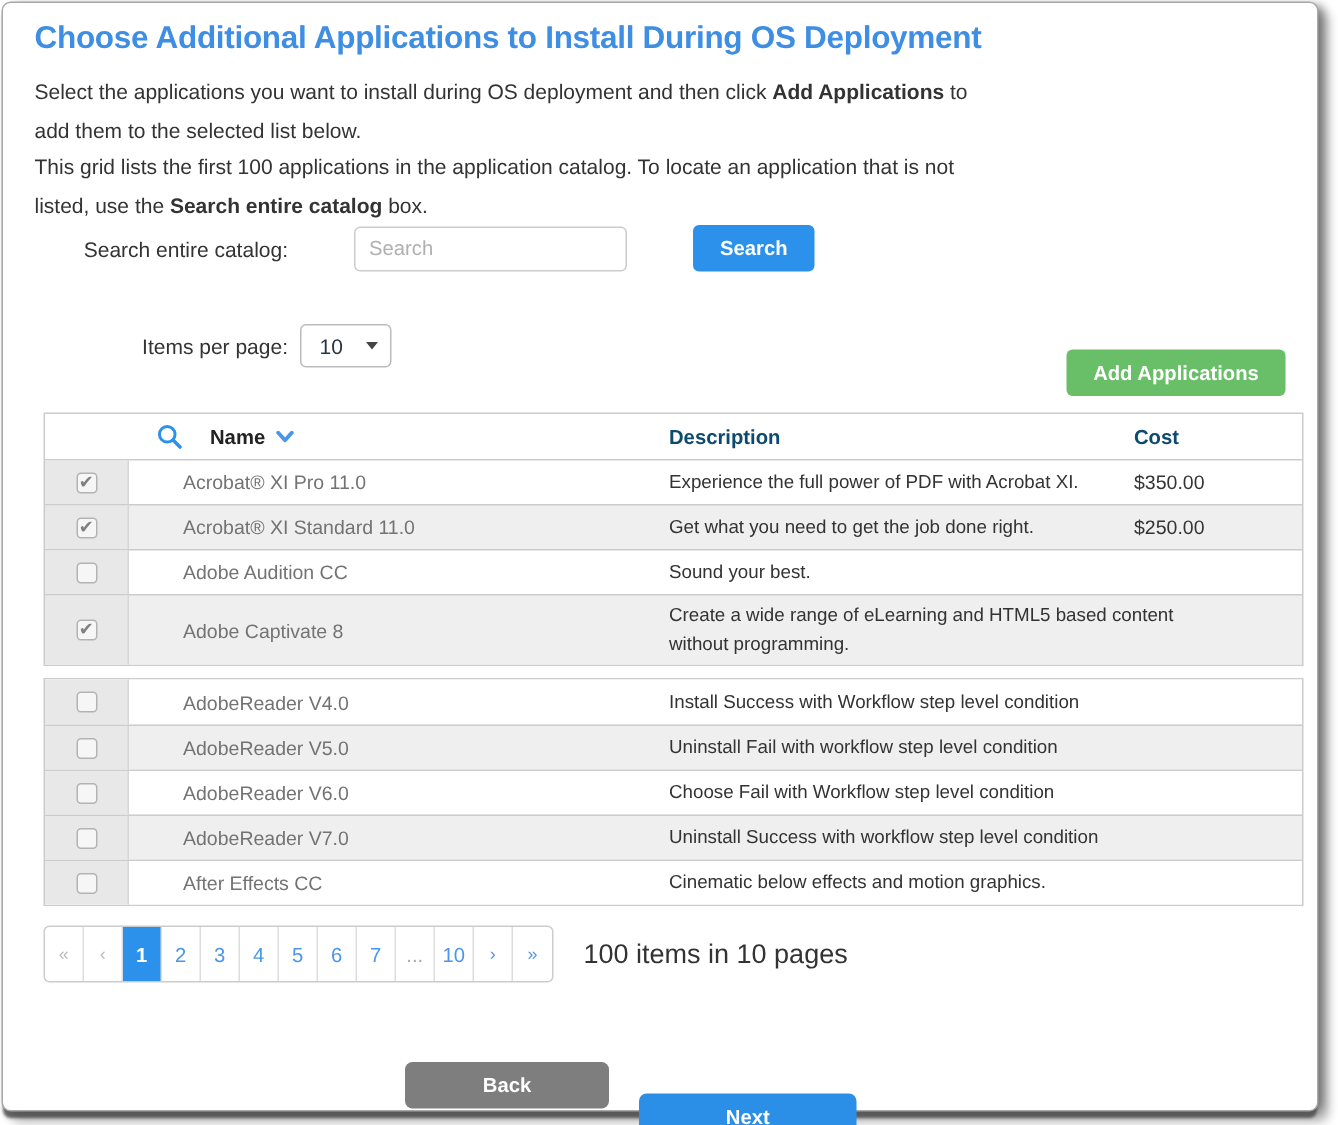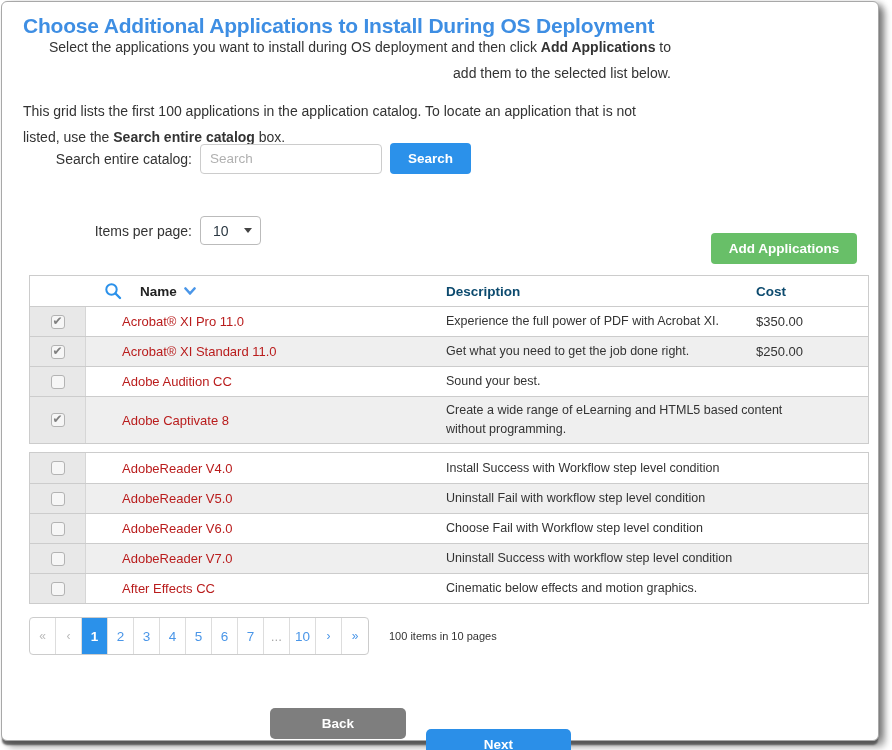--- a/index.html
+++ b/index.html
@@ -7,26 +7,26 @@
 
   .window {
     position:absolute; left:1px; top:1px; width:878px; height:740px;
     background:#fff; border:1px solid #a8a8a8; border-radius:6px;
     box-shadow: 0 5px 2px -1px rgba(75,75,75,0.85), 6px 6px 7px rgba(0,0,0,0.35), 5px 0 6px -2px rgba(0,0,0,0.30);
   }
 
   .page-title { position:absolute; left:21px; top:12px; font-size:21px; font-weight:700; color:#3e8ee3; letter-spacing:-0.2px; }
 
   .intro { position:absolute; left:21px; width:648px; font-size:14px; line-height:26px; color:#333; }
-  .intro-1 { top:32px;text-align:right; }
+  .intro-1 { top:46px; }
   .intro-2 { top:96px; }
   .intro b { font-weight:700; }
 
   .form-row { position:absolute; left:20px; display:flex; align-items:center; }
-  .row-search { top:141px; }
+  .row-search { top:148px;gap:36px; }
   .row-items { top:214px; }
   .form-label { width:178px; text-align:right; font-size:14px; color:#333; padding-right:8px; }
   .search-input {
     width:182px; height:30px; border:1px solid #ccc; border-radius:4px;
     font-family:"Liberation Sans", sans-serif; font-size:13.5px; padding:0 9px; color:#333; outline:none;
   }
   .search-input::placeholder { color:#b0b0b0; }
   .btn { border:none; border-radius:4px; color:#fff; font-family:"Liberation Sans", sans-serif; font-weight:700; cursor:pointer; }
   .btn-search { margin-left:8px; width:81px; height:31px; background:#2b91ea; font-size:13.5px; }
   .select-box {
@@ -42,21 +42,21 @@
   .grid { position:absolute; left:27px; top:273px; width:840px; }
   .tsection { border:1px solid #ccc; background:#fff; }
   .tsection-a { margin-bottom:8px; }
   .trow { display:grid; grid-template-columns:56px 330px 295px 1fr; align-items:center; min-height:30px; background:#fff;gap:15px; }
   .trow + .trow { border-top:1px solid #ccc; }
   .tsection-b .trow:first-child { border-top:none; }
   .trow.alt { background:#efefef; }
   .trow.tall { min-height:46px; }
 
   .cell-check { align-self:stretch; background:#e8e8e8; border-right:1px solid #d6d6d6; display:flex; align-items:center; justify-content:center; }
-  .cell-name  { padding-left:21px; font-size:13px; color:#b91c1c; }
+  .cell-name  { padding-left:21px; font-size:13px; color:#737373; }
   .cell-desc  { font-size:12.5px; color:#333; line-height:19px; margin-right:-45px; padding:4px 0; }
   .cell-cost  { font-size:13px; color:#333; }
 
   .thead { min-height:30px; }
   .thead .hcell-name { display:flex; align-items:center; padding-left:3px; }
   .hname-label { font-size:13.5px; font-weight:700; color:#222; margin-left:18px; }
   .hcell-desc, .hcell-cost { font-size:13.5px; font-weight:700; color:#0c4a6e; }
   .sort-caret { margin-left:7px; display:inline-flex; }
 
   .checkbox { width:14px; height:14px; border:1px solid #b3b3b3; border-radius:3px; background:#f6f6f6; position:relative; cursor:pointer; }
@@ -69,21 +69,21 @@
   .pager { display:flex; border:1px solid #ccc; border-radius:4px; overflow:hidden; background:#fff; }
   .pcell {
     min-width:26px; height:36px; display:flex; align-items:center; justify-content:center;
     font-size:13.5px; color:#4a96e8; border-right:1px solid #ddd; cursor:pointer; padding:0 2px;
   }
   .pcell:last-child { border-right:none; }
   .pcell.disabled { color:#b9b9b9; font-size:12px; }
   .pcell.dots { color:#aaa; }
   .pcell.arrow { font-size:12px; }
   .pcell.active { background:#2b91ea; color:#fff; font-weight:700; }
-  .pager-summary { margin-left:20px; font-size:11px; color:#333; }
+  .pager-summary { margin-left:20px; font-size:18px; color:#333; }
 
   
   .btn-back { position:absolute; left:268px; top:706px; width:136px; height:31px; background:#7e7e7e; font-size:13.5px; border-radius:5px; }
   .btn-next { position:absolute; left:424px; top:706px; width:145px; height:31px; background:#2b8fe8; font-size:13.5px; border-radius:5px;margin-top:21px; }
 </style>
 </head>
 <body>
 
 <div class="window">
 

